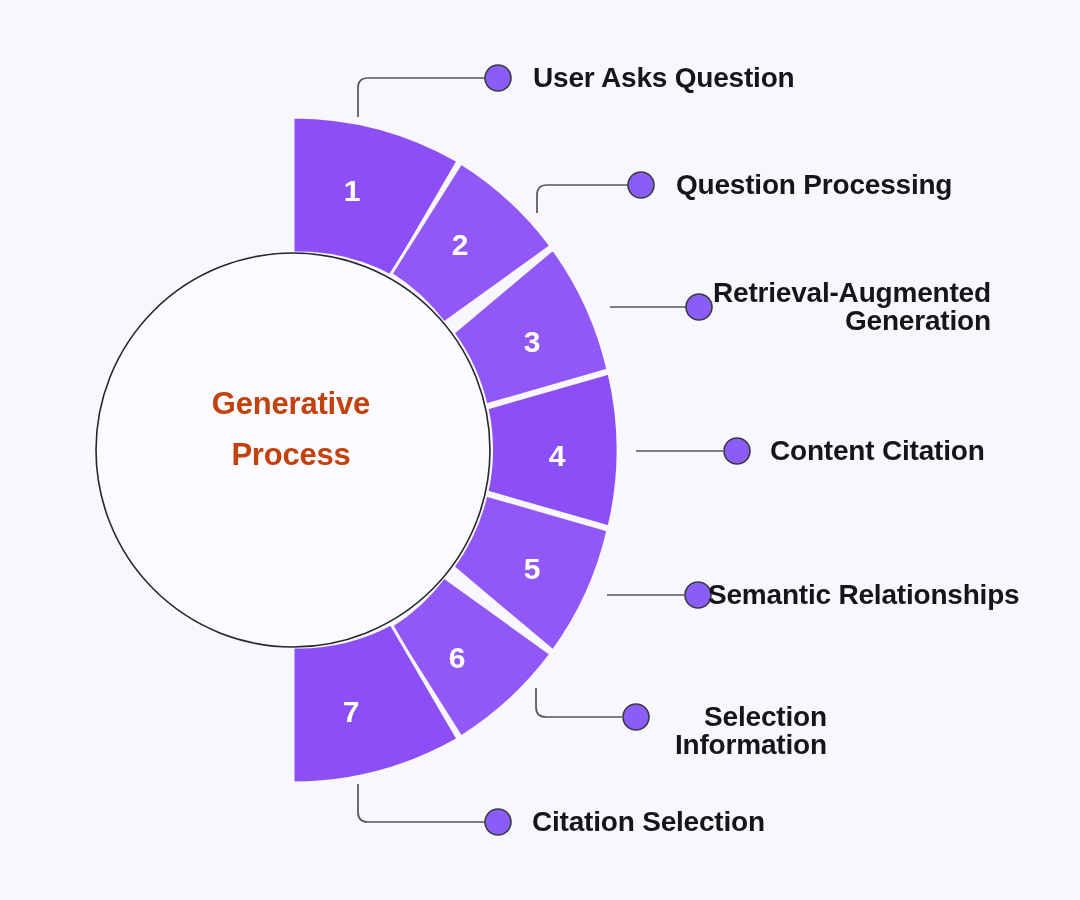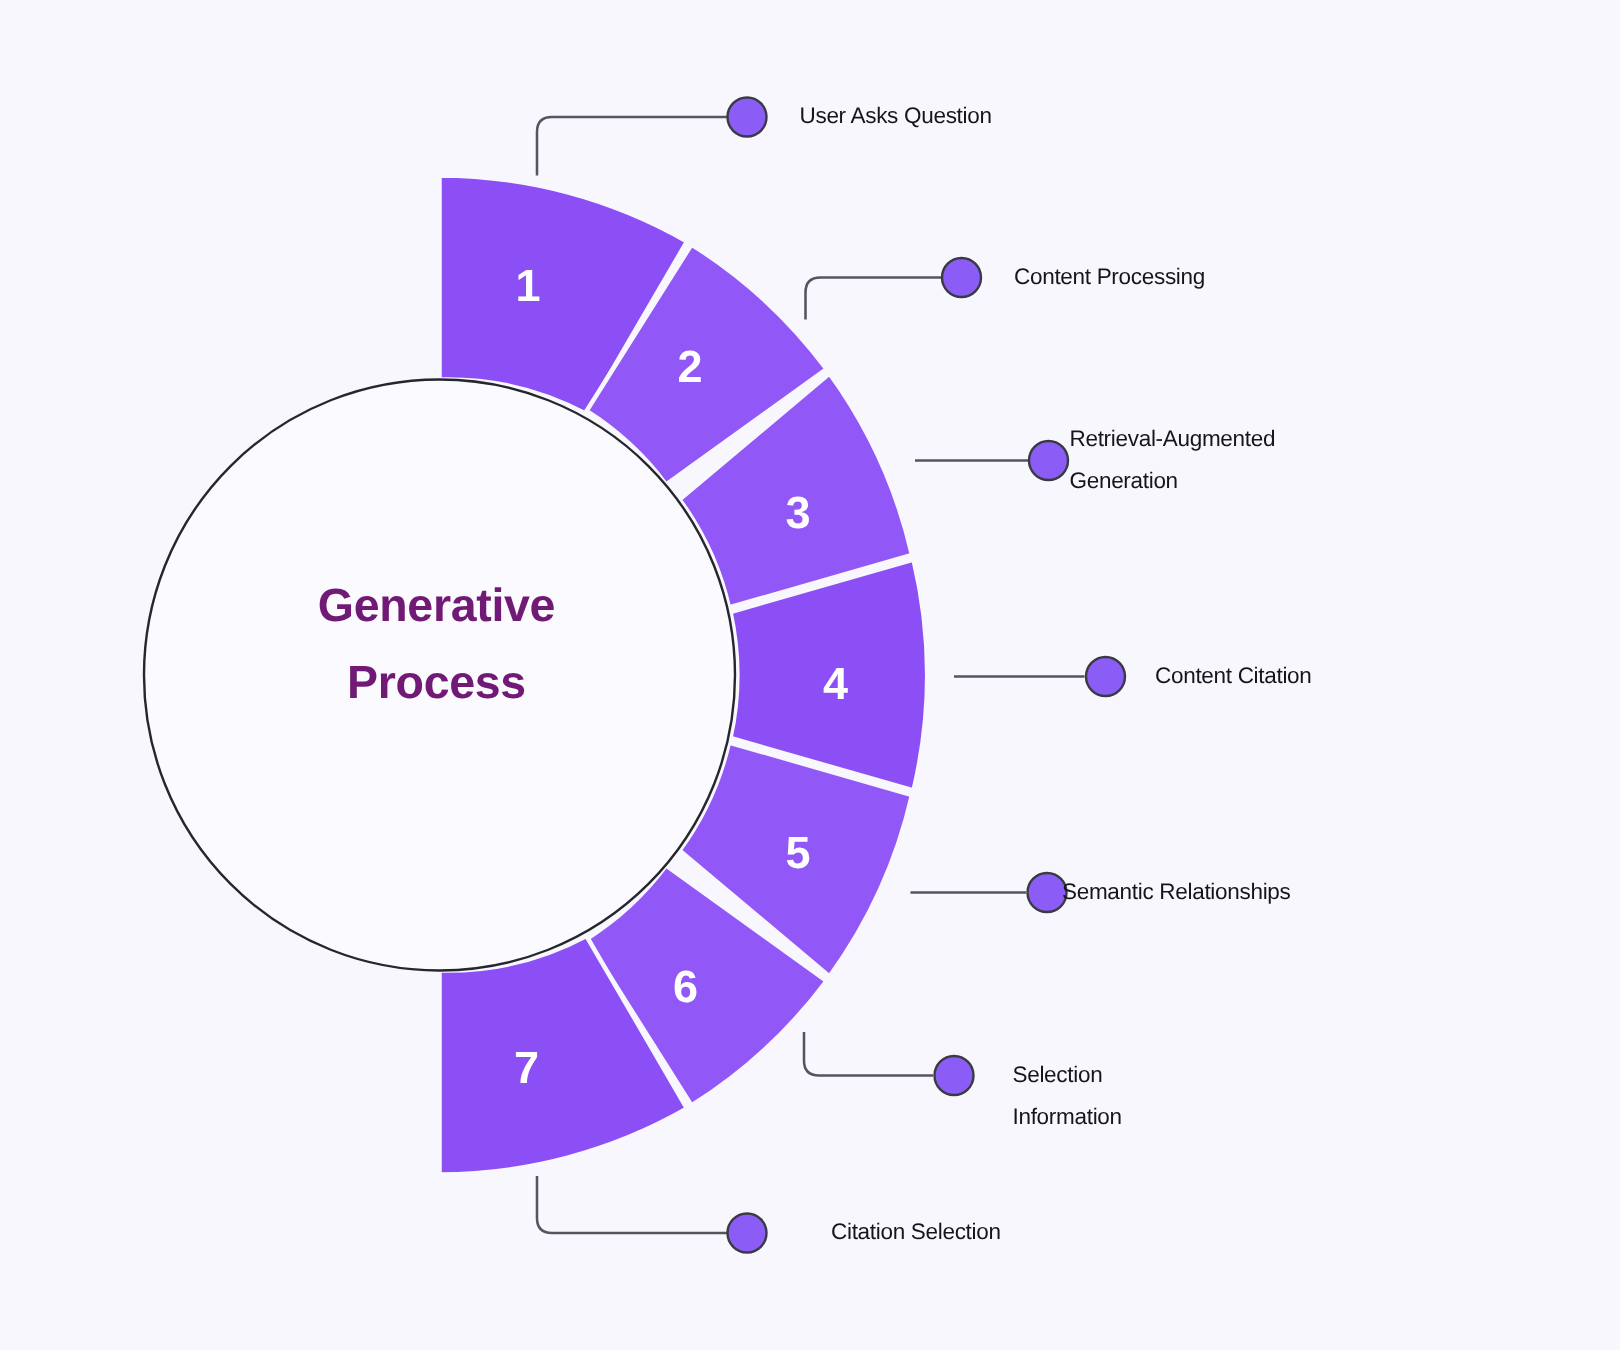--- a/index.html
+++ b/index.html
@@ -36,32 +36,33 @@
   .center-text {
     position: absolute;
     left: 130px;
     top: 378px;
     width: 322px;
     text-align: center;
     font-family: "Liberation Sans", sans-serif;
     font-size: 31px;
     font-weight: 700;
     line-height: 51px;
-    color: #701a75;
+    color: #c2410c;
     letter-spacing: -0.2px;
   }
   .label {
     position: absolute;
     font-family: "Liberation Sans", sans-serif;
-    font-size: 15px;
-    font-weight: 400;
+    font-size: 28px;
+    font-weight: 700;
     color: #16161a;
     line-height: 28px;
     letter-spacing: -0.2px;
     white-space: pre-line;
+    text-align: right;
   }
 </style>
 </head>
 <body>
 
 <div id="diagram">
 
   <svg class="stage" viewBox="0 0 1080 900">
     <defs></defs>
 
@@ -107,22 +108,22 @@
       <text class="seg-num" x="351" y="714">7</text>
     </g>
   </svg>
 
   <div class="center-text">
     <div>Generative</div>
     <div>Process</div>
   </div>
 
   <div class="label" style="left:533px; top:64px;">User Asks Question</div>
-  <div class="label" style="left:676px; top:171px;">Content Processing</div>
+  <div class="label" style="left:676px; top:171px;">Question Processing</div>
   <div class="label" style="left:713px; top:279px;">Retrieval-Augmented
 Generation</div>
   <div class="label" style="left:770px; top:437px;">Content Citation</div>
   <div class="label" style="left:708px; top:581px;">Semantic Relationships</div>
   <div class="label" style="left:675px; top:703px;">Selection
 Information</div>
-  <div class="label" style="left:532px; top:808px;margin-left:22px;">Citation Selection</div>
+  <div class="label" style="left:532px; top:808px;">Citation Selection</div>
 
 </div>
 
 </body></html>

